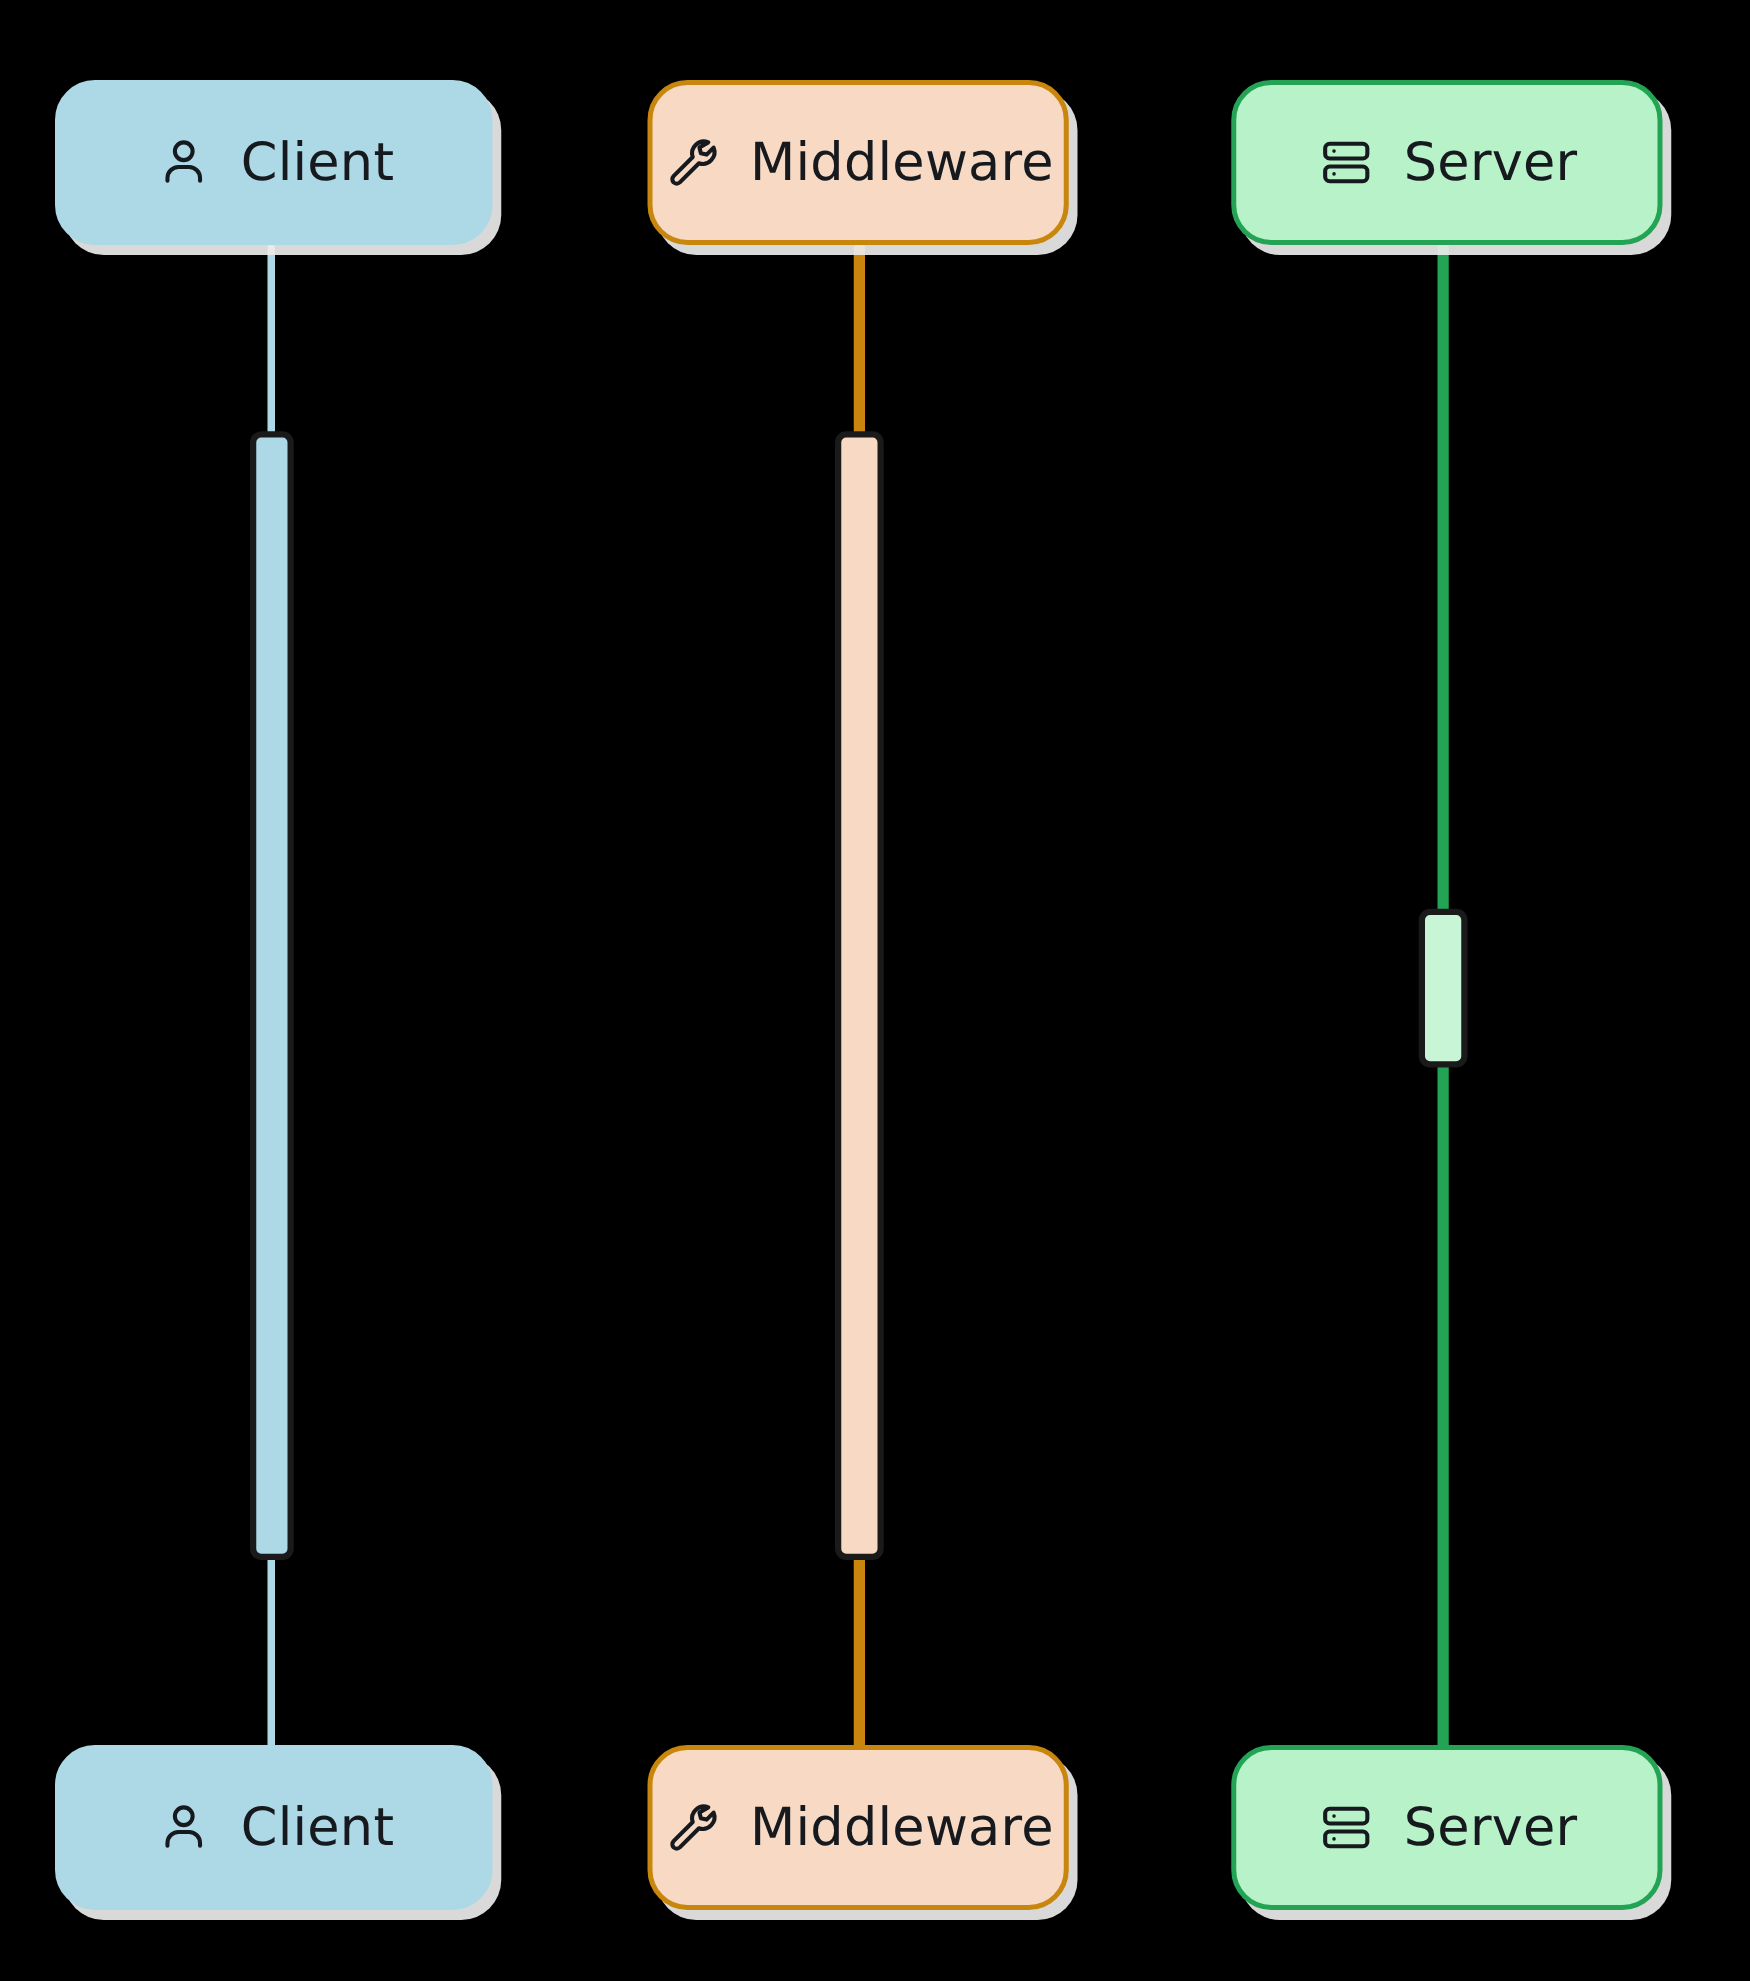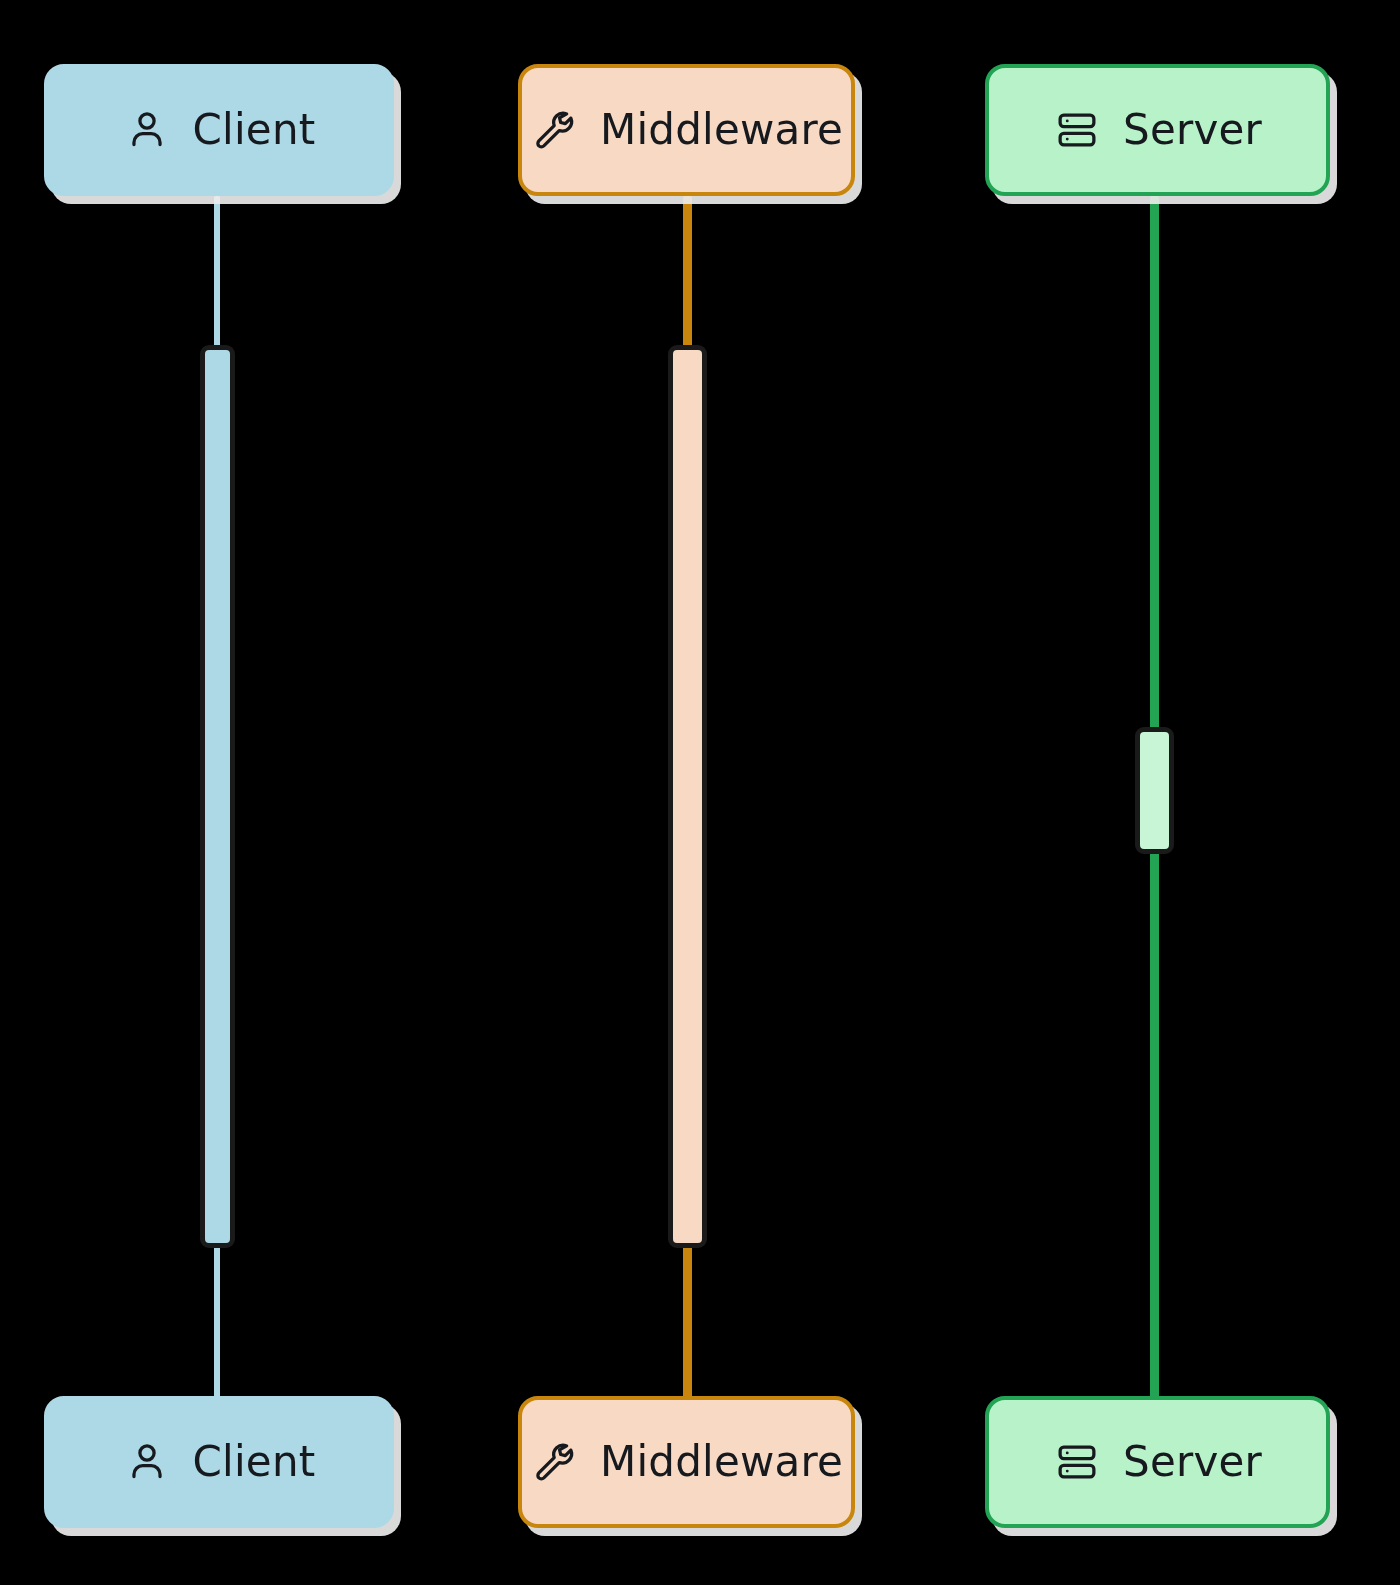--- a/index.html
+++ b/index.html
@@ -27,21 +27,21 @@
     position: absolute;
     box-sizing: border-box;
     border: 5px solid #1a1a1a;
     border-radius: 9px;
   }
 
   
   .participant {
     position: absolute;
     box-sizing: border-box;
-    border-radius: 20px;
+    border-radius: 32px;
     display: flex;
     align-items: center;
     justify-content: center;
     gap: 22px;
     box-shadow: 7px 8px 0 0 rgba(235,235,235,0.92);
   }
   .participant .p-icon {
     display: flex;
     align-items: center;
     justify-content: center;

